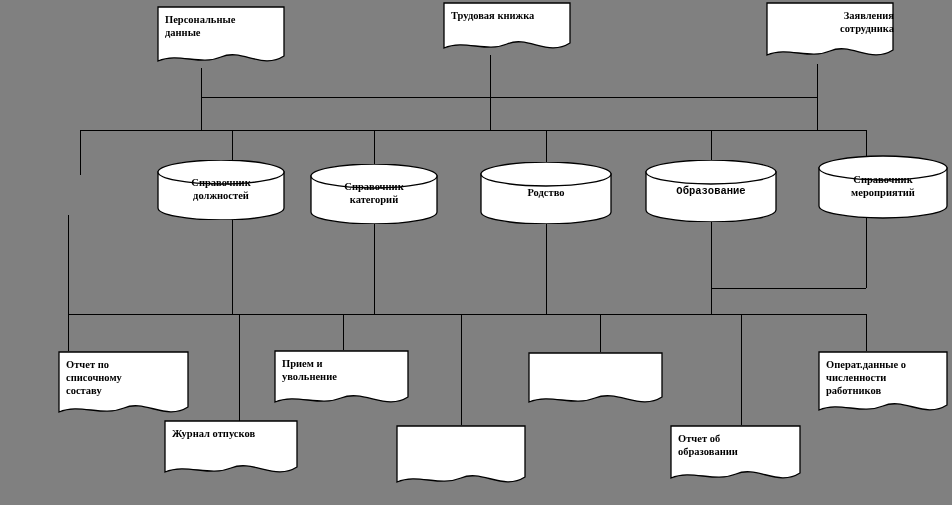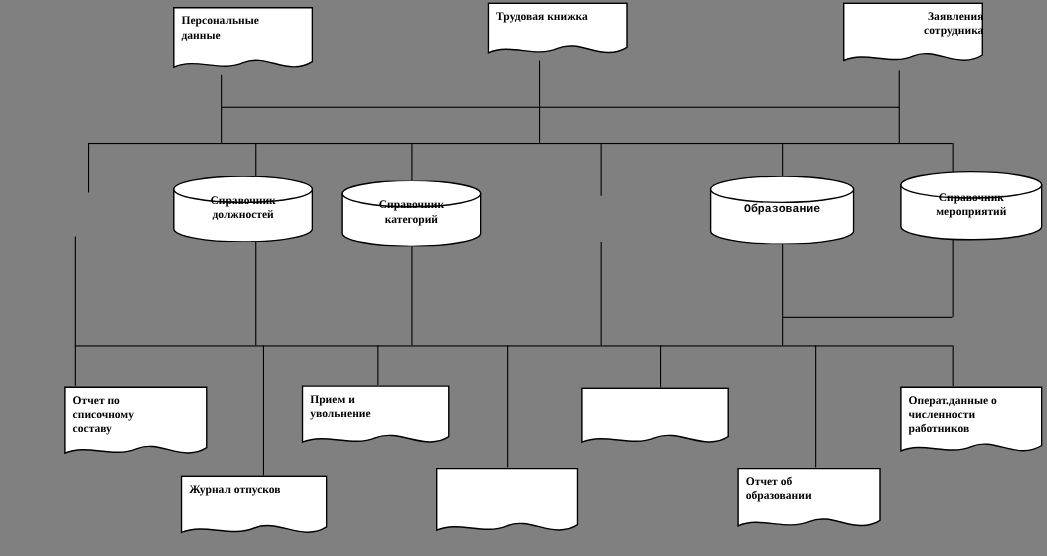--- a/index.html
+++ b/index.html
@@ -150,20 +150,27 @@
 
   <div class="cyl" style="left:310px; top:164px; width:128px; height:60px;">
     <svg class="cyl-shape" viewBox="0 0 128 60" preserveAspectRatio="none">
       <path d="M1,12 L1,48 A63,12 0 0 0 127,48 L127,12 Z" fill="#ffffff" stroke="#000000" stroke-width="1.3"></path>
       <ellipse cx="64" cy="12" rx="63" ry="12" fill="#ffffff" stroke="#000000" stroke-width="1.3"></ellipse>
     </svg>
     <div class="cyl-label">Справочник
 категорий</div>
   </div>
 
+  <div class="cyl" style="left:480px; top:162px; width:132px; height:62px;">
+    <svg class="cyl-shape" viewBox="0 0 132 62" preserveAspectRatio="none">
+      <path d="M1,12 L1,50 A65,12 0 0 0 131,50 L131,12 Z" fill="#ffffff" stroke="#000000" stroke-width="1.3"></path>
+      <ellipse cx="66" cy="12" rx="65" ry="12" fill="#ffffff" stroke="#000000" stroke-width="1.3"></ellipse>
+    </svg>
+    <div class="cyl-label">Родство</div>
+  </div>
 
   <div class="cyl" style="left:645px; top:160px; width:132px; height:62px;font-family:Liberation Mono, monospace;">
     <svg class="cyl-shape" viewBox="0 0 132 62" preserveAspectRatio="none">
       <path d="M1,12 L1,50 A65,12 0 0 0 131,50 L131,12 Z" fill="#ffffff" stroke="#000000" stroke-width="1.3"></path>
       <ellipse cx="66" cy="12" rx="65" ry="12" fill="#ffffff" stroke="#000000" stroke-width="1.3"></ellipse>
     </svg>
     <div class="cyl-label">Образование</div>
   </div>
 
   <div class="cyl" style="left:818px; top:155px; width:130px; height:64px;">
@@ -177,21 +184,21 @@
 
   <div class="doc" style="left:58px; top:351px; width:131px; height:70px;">
     <svg class="doc-shape" viewBox="0 0 131 70" preserveAspectRatio="none">
       <path d="M1,1 L130,1 L130,56 C108,70 87,48 66,57 C44,66 22,52 1,61 Z" fill="#ffffff" stroke="#000000" stroke-width="1.3"></path>
     </svg>
     <div class="doc-label">Отчет по
 списочному
 составу</div>
   </div>
 
-  <div class="doc" style="left:164px; top:432px; width:134px; height:60px;padding-left:12px;">
+  <div class="doc" style="left:164px; top:420px; width:134px; height:60px;padding-left:12px;">
     <svg class="doc-shape" viewBox="0 0 134 60" preserveAspectRatio="none">
       <path d="M1,1 L133,1 L133,47 C111,61 89,39 67,48 C45,57 23,43 1,52 Z" fill="#ffffff" stroke="#000000" stroke-width="1.3"></path>
     </svg>
     <div class="doc-label">Журнал отпусков</div>
   </div>
 
   <div class="doc" style="left:274px; top:350px; width:135px; height:60px;">
     <svg class="doc-shape" viewBox="0 0 135 60" preserveAspectRatio="none">
       <path d="M1,1 L134,1 L134,47 C112,61 90,39 67,48 C45,57 23,43 1,52 Z" fill="#ffffff" stroke="#000000" stroke-width="1.3"></path>
     </svg>

